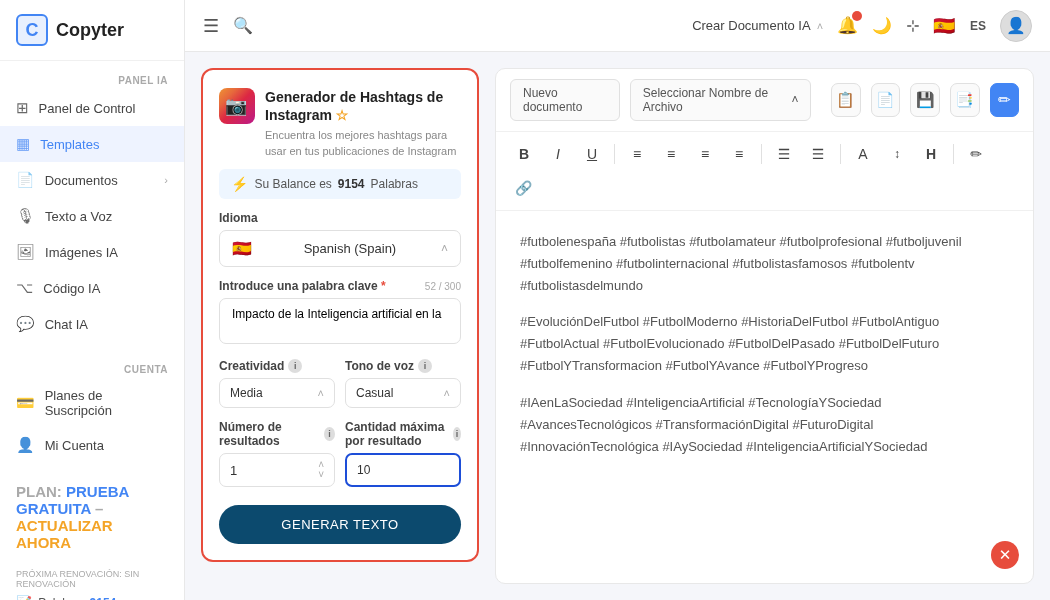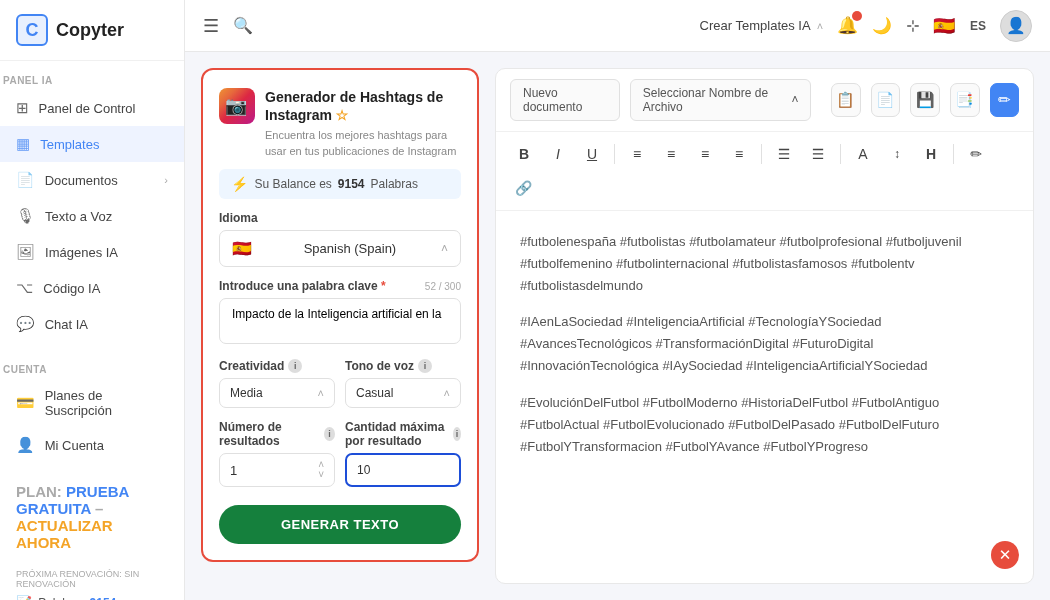--- a/index.html
+++ b/index.html
@@ -28,22 +28,23 @@
       border-radius: 6px;
       display: flex; align-items: center; justify-content: center;
       color: #4285f4; font-weight: 900; font-size: 18px;
       margin-right: 8px;
       border: 2px solid #4285f4;
     }
     .logo-text { font-size: 18px; font-weight: 700; color: #222; }
 
     .sidebar-section-label {
       font-size: 10px; font-weight: 700; color: #aaa;
-      padding: 14px 3px 4px;
+      padding: 14px 16px 4px;
       letter-spacing: 0.5px;
+      text-align: right;
     }
     .sidebar-item {
       display: flex; align-items: center;
       padding: 9px 16px;
       cursor: pointer;
       color: #444;
       font-size: 13px;
       font-weight: 500;
       border-radius: 0;
       position: relative;
@@ -217,26 +218,26 @@
       padding: 8px 10px;
       width: 100%;
       font-size: 12px; color: #333;
       outline: none;
       font-family: inherit;
     }
 
     .btn-generate {
       width: 100%;
       padding: 12px;
-      background: #15803d;
+      background: #0c4a6e;
       color: #fff;
       border: none;
       border-radius: 25px;
       font-size: 13px;
-      font-weight: 700;
+      font-weight: 400;
       letter-spacing: 0.5px;
       cursor: pointer;
       margin-top: 6px;
     }
 
     
     #editor-panel {
       flex: 1;
       background: #fff;
       margin: 16px 16px 16px 0;
@@ -392,21 +393,21 @@
       <span class="credits-value zero">0</span>
     </div>
   </div>
 </div>
 
 <div id="topnav">
   <span class="topnav-hamburger">☰</span>
   <span class="topnav-search">🔍</span>
   <div class="topnav-spacer"></div>
   <div class="topnav-crear">
-    <span>Crear Templates IA</span>
+    <span>Crear Documento IA</span>
     <span class="chevron">˄</span>
   </div>
   <div class="topnav-bell">
     🔔
     <div class="notif-badge"></div>
   </div>
   <span class="topnav-moon">🌙</span>
   <span class="topnav-expand">⊹</span>
   <span class="topnav-flag">🇪🇸</span>
   <span class="topnav-lang">ES</span>
@@ -541,19 +542,19 @@
       <button class="toolbar-btn">A</button>
       <button class="toolbar-btn" style="font-size:12px;">↕</button>
       <button class="toolbar-btn" style="font-weight:700;">H</button>
       <div class="toolbar-sep"></div>
       <button class="toolbar-btn">✏</button>
       <button class="toolbar-btn">🔗</button>
     </div>
 
     <div class="editor-content">
       <p>#futbolenespaña #futbolistas #futbolamateur #futbolprofesional #futboljuvenil #futbolfemenino #futbolinternacional #futbolistasfamosos #futbolentv #futbolistasdelmundo</p>
+      <p>#EvoluciónDelFutbol #FutbolModerno #HistoriaDelFutbol #FutbolAntiguo #FutbolActual #FutbolEvolucionado #FutbolDelPasado #FutbolDelFuturo #FutbolYTransformacion #FutbolYAvance #FutbolYProgreso</p>
       <p>#IAenLaSociedad #InteligenciaArtificial #TecnologíaYSociedad #AvancesTecnológicos #TransformaciónDigital #FuturoDigital #InnovaciónTecnológica #IAySociedad #InteligenciaArtificialYSociedad</p>
-      <p>#EvoluciónDelFutbol #FutbolModerno #HistoriaDelFutbol #FutbolAntiguo #FutbolActual #FutbolEvolucionado #FutbolDelPasado #FutbolDelFuturo #FutbolYTransformacion #FutbolYAvance #FutbolYProgreso</p>
       <div class="error-badge">✕</div>
     </div>
 
   </div>
 </div>
 
 </body></html>

